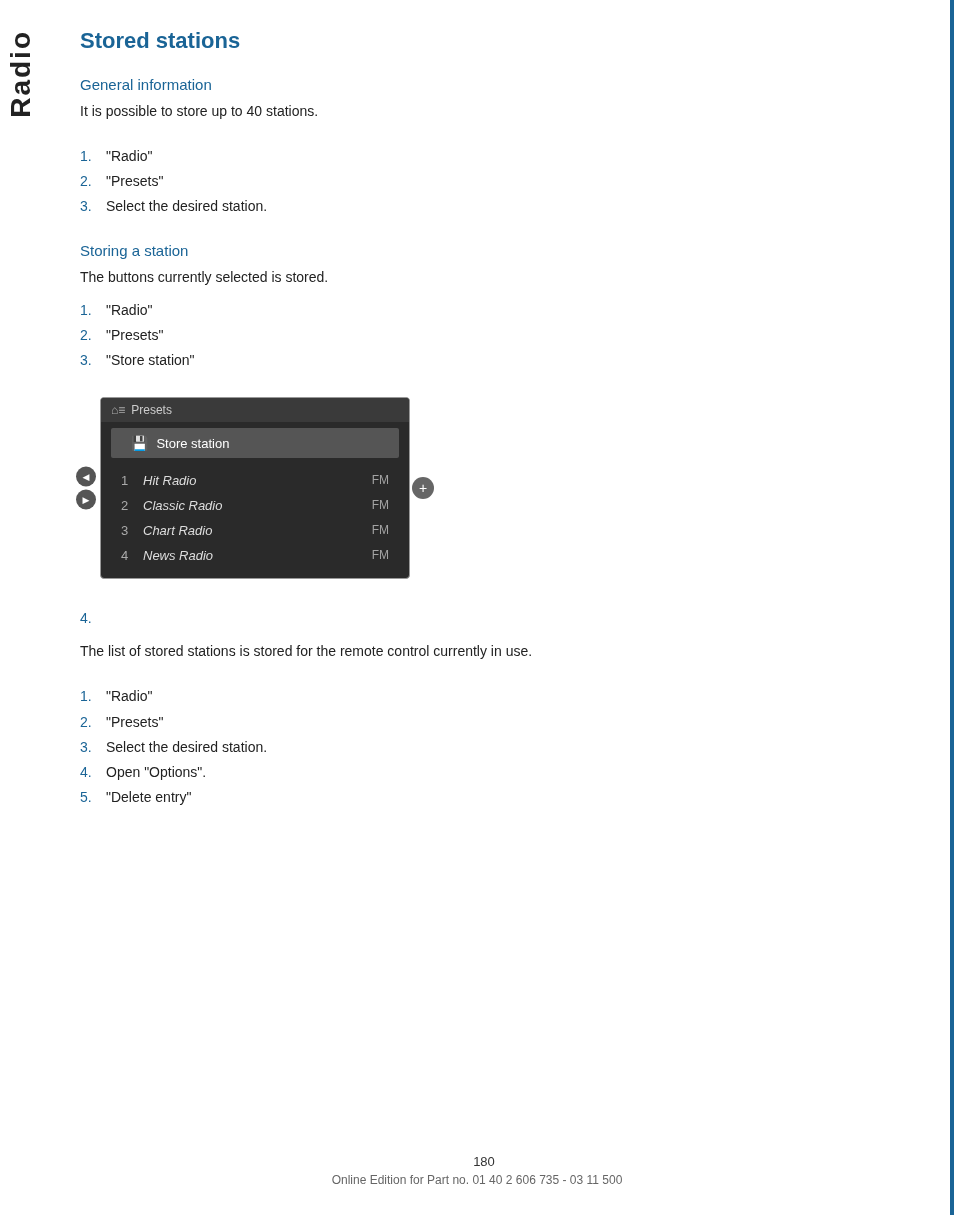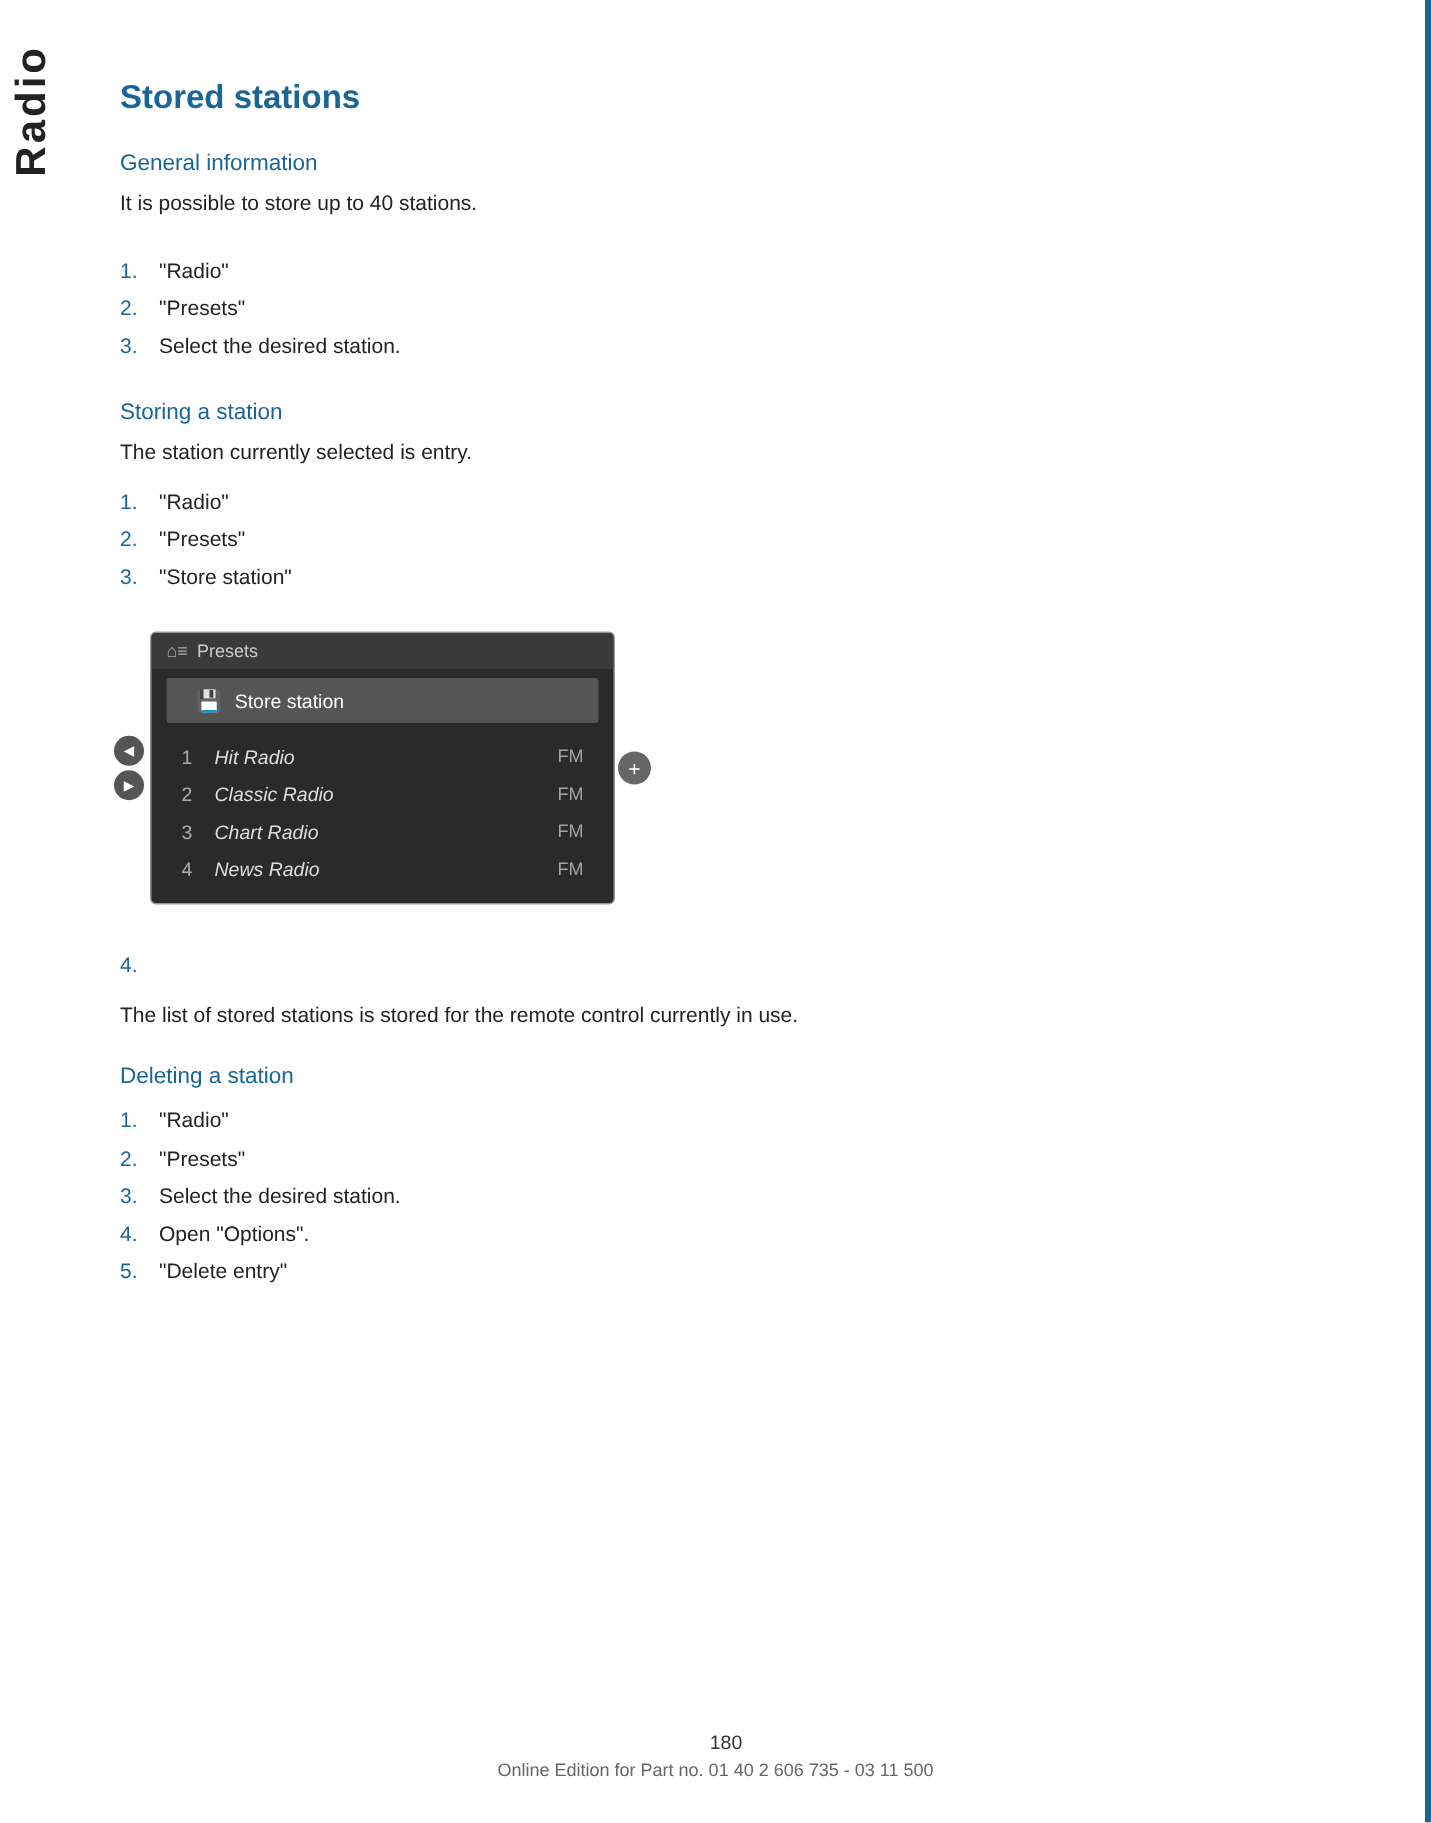--- a/index.html
+++ b/index.html
@@ -31,21 +31,20 @@
       transform: rotate(180deg);
       font-size: 28px;
       font-weight: bold;
       color: #222;
       letter-spacing: 2px;
     }
 
     .content {
       margin-left: 60px;
       padding: 28px 60px 28px 20px;
-      margin-top: 24px;
     }
 
     .page-title {
       font-size: 22px;
       font-weight: bold;
       color: #1a6496;
       margin-bottom: 22px;
     }
 
     .section-title {
@@ -226,21 +225,21 @@
         </li>
       <li>
           <span class="num">3.</span>
           <span>Select the desired station.</span>
         </li>
     </ul>
   </div>
 
   <div class="section">
     <div class="section-title">Storing a station</div>
-    <p class="body-text">The station currently selected is entry.</p>
+    <p class="body-text">The buttons currently selected is stored.</p>
     <ul class="numbered-list">
       <li>
           <span class="num">1.</span>
           <span>"Radio"</span>
         </li>
       <li>
           <span class="num">2.</span>
           <span>"Presets"</span>
         </li>
       <li>
@@ -295,21 +294,20 @@
     <ul class="numbered-list" style="margin-top:10px;">
       <li>
           <span class="num" style="color:#1a6496;">4.</span>
         </li>
     </ul>
 
     <p class="body-text">The list of stored stations is stored for the remote control currently in use.</p>
   </div>
 
   <div class="section">
-    <div class="section-title">Deleting a station</div>
     <ul class="numbered-list">
       <li>
           <span class="num">1.</span>
           <span>"Radio"</span>
         </li>
       <li>
           <span class="num">2.</span>
           <span>"Presets"</span>
         </li>
       <li>

